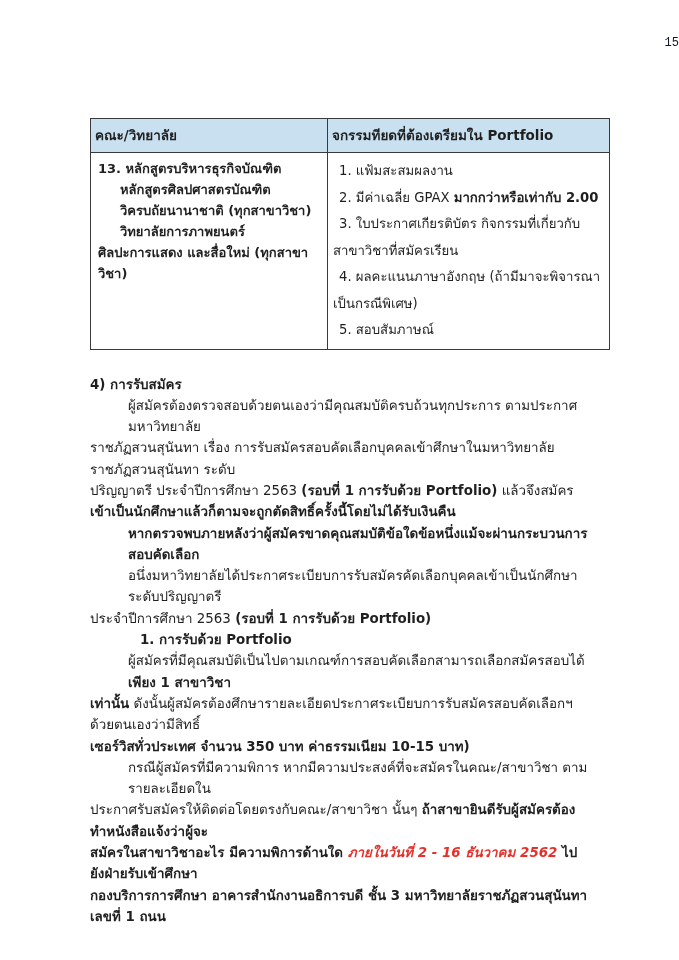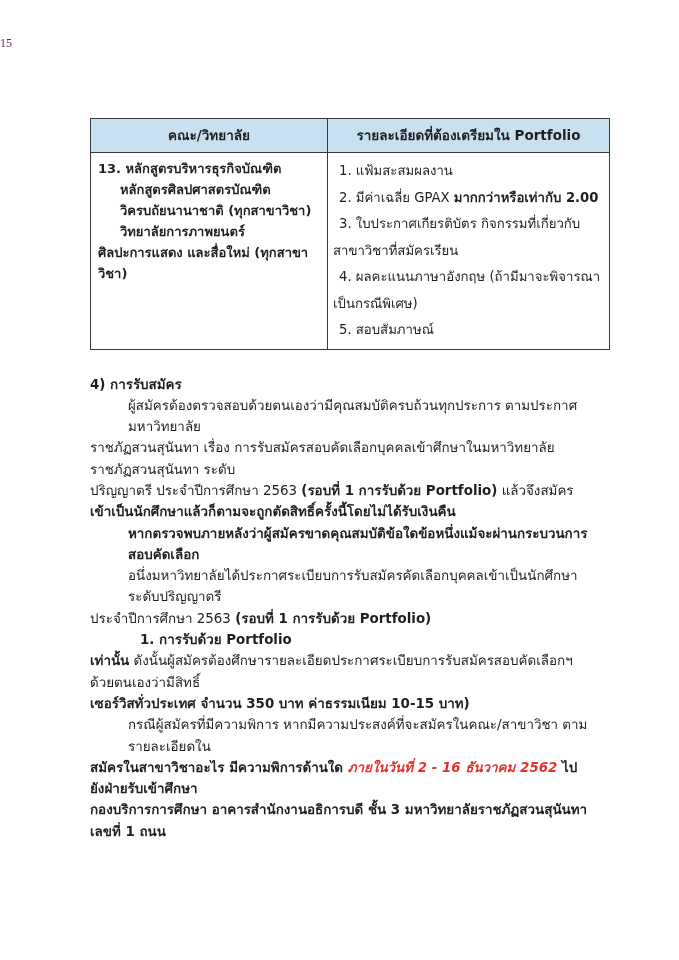--- a/index.html
+++ b/index.html
@@ -6,40 +6,40 @@
   .page {
     position:relative;
     width:679px; height:960px;
     background:#ffffff;
     font-family:"DejaVu Sans", sans-serif;
     color:#1f1f1f;
     overflow:hidden;
   }
   .page-number {
     position:absolute; top:36px; left:0; right:0;
-    text-align:left;
-    font-family:Liberation Serif, serif;
-    font-size:12px; color:#701a75;
+    text-align:right;
+    font-family:Liberation Mono, monospace;
+    font-size:12px; color:#0f172a;
   }
   .content {
     position:absolute; left:90px; top:118px; width:501px;
   }
   table.req {
     border-collapse:collapse;
     width:501px;
     table-layout:fixed;
   }
   table.req th, table.req td {
     border:1px solid #3a3a3a;
   }
   table.req th {
     background:var(--header-bg,#c9e0f1);
     font-weight:bold;
     font-size:13.5px;
-    text-align:center;
+    text-align:left;
     padding:5px 4px 6px 4px;
   }
   th.col-faculty { width:228px; }
   th.col-portfolio { width:273px; }
   td.cell-faculty {
     vertical-align:top;
     padding:5px 4px 5px 7px;
     font-weight:bold;
     font-size:13px;
     line-height:21px;
@@ -67,21 +67,21 @@
 <body>
 
 <div class="page">
   <div class="page-number">15</div>
 
   <div class="content">
     <table class="req">
       <thead>
         <tr>
           <th class="col-faculty">คณะ/วิทยาลัย</th>
-          <th class="col-portfolio">รายละเอียดที่ต้องเตรียมใน Portfolio</th>
+          <th class="col-portfolio">จกรรมทียดที่ต้องเตรียมใน Portfolio</th>
         </tr>
       </thead>
       <tbody id="table-body">
           <tr>
             <td class="cell-faculty">
               <div class="fac-line">13. หลักสูตรบริหารธุรกิจบัณฑิต</div>
               <div class="fac-line ind">หลักสูตรศิลปศาสตรบัณฑิต</div>
               <div class="fac-line ind">วิครบถัยนานาชาติ (ทุกสาขาวิชา)</div>
               <div class="fac-line ind">วิทยาลัยการภาพยนตร์</div>
               <div class="fac-line">ศิลปะการแสดง และสื่อใหม่ (ทุกสาขาวิชา)</div>
@@ -100,20 +100,22 @@
     <div class="body-text" id="body-text">
         <div class="line"><span class="b">4) การรับสมัคร</span></div>
         <div class="line" style="padding-left: 38px;"><span>ผู้สมัครต้องตรวจสอบด้วยตนเองว่ามีคุณสมบัติครบถ้วนทุกประการ  ตามประกาศมหาวิทยาลัย</span></div>
         <div class="line"><span>ราชภัฏสวนสุนันทา เรื่อง การรับสมัครสอบคัดเลือกบุคคลเข้าศึกษาในมหาวิทยาลัยราชภัฏสวนสุนันทา ระดับ</span></div>
         <div class="line"><span>ปริญญาตรี ประจำปีการศึกษา 2563 </span><span class="b">(รอบที่ 1 การรับด้วย Portfolio)</span><span> แล้วจึงสมัคร</span></div>
         <div class="line"><span class="b">เข้าเป็นนักศึกษาแล้วก็ตามจะถูกตัดสิทธิ์ครั้งนี้โดยไม่ได้รับเงินคืน</span></div>
         <div class="line" style="padding-left: 38px;"><span class="b">หากตรวจพบภายหลังว่าผู้สมัครขาดคุณสมบัติข้อใดข้อหนึ่งแม้จะผ่านกระบวนการสอบคัดเลือก</span></div>
         <div class="line" style="padding-left: 38px;"><span>อนึ่งมหาวิทยาลัยได้ประกาศระเบียบการรับสมัครคัดเลือกบุคคลเข้าเป็นนักศึกษาระดับปริญญาตรี</span></div>
         <div class="line"><span>ประจำปีการศึกษา 2563 </span><span class="b">(รอบที่ 1 การรับด้วย Portfolio)</span></div>
         <div class="line" style="padding-left: 50px;"><span class="b">1. การรับด้วย Portfolio</span></div>
+        <div class="line" style="padding-left: 38px;"><span>ผู้สมัครที่มีคุณสมบัติเป็นไปตามเกณฑ์การสอบคัดเลือกสามารถเลือกสมัครสอบได้</span><span class="b">เพียง 1 สาขาวิชา</span></div>
         <div class="line"><span class="b">เท่านั้น</span><span> ดังนั้นผู้สมัครต้องศึกษารายละเอียดประกาศระเบียบการรับสมัครสอบคัดเลือกฯ ด้วยตนเองว่ามีสิทธิ์</span></div>
         <div class="line"><span class="b">เซอร์วิสทั่วประเทศ จำนวน 350 บาท ค่าธรรมเนียม 10-15 บาท)</span></div>
         <div class="line" style="padding-left: 38px;"><span>กรณีผู้สมัครที่มีความพิการ หากมีความประสงค์ที่จะสมัครในคณะ/สาขาวิชา ตามรายละเอียดใน</span></div>
+        <div class="line"><span>ประกาศรับสมัครให้ติดต่อโดยตรงกับคณะ/สาขาวิชา นั้นๆ </span><span class="b">ถ้าสาขายินดีรับผู้สมัครต้องทำหนังสือแจ้งว่าผู้จะ</span></div>
         <div class="line"><span class="b">สมัครในสาขาวิชาอะไร มีความพิการด้านใด </span><span class="b r i">ภายในวันที่ 2 - 16 ธันวาคม 2562</span><span class="b"> ไปยังฝ่ายรับเข้าศึกษา</span></div>
         <div class="line"><span class="b">กองบริการการศึกษา อาคารสำนักงานอธิการบดี ชั้น 3  มหาวิทยาลัยราชภัฏสวนสุนันทา  เลขที่ 1 ถนน</span></div>
       </div>
   </div>
 </div>
 
 </body></html>

